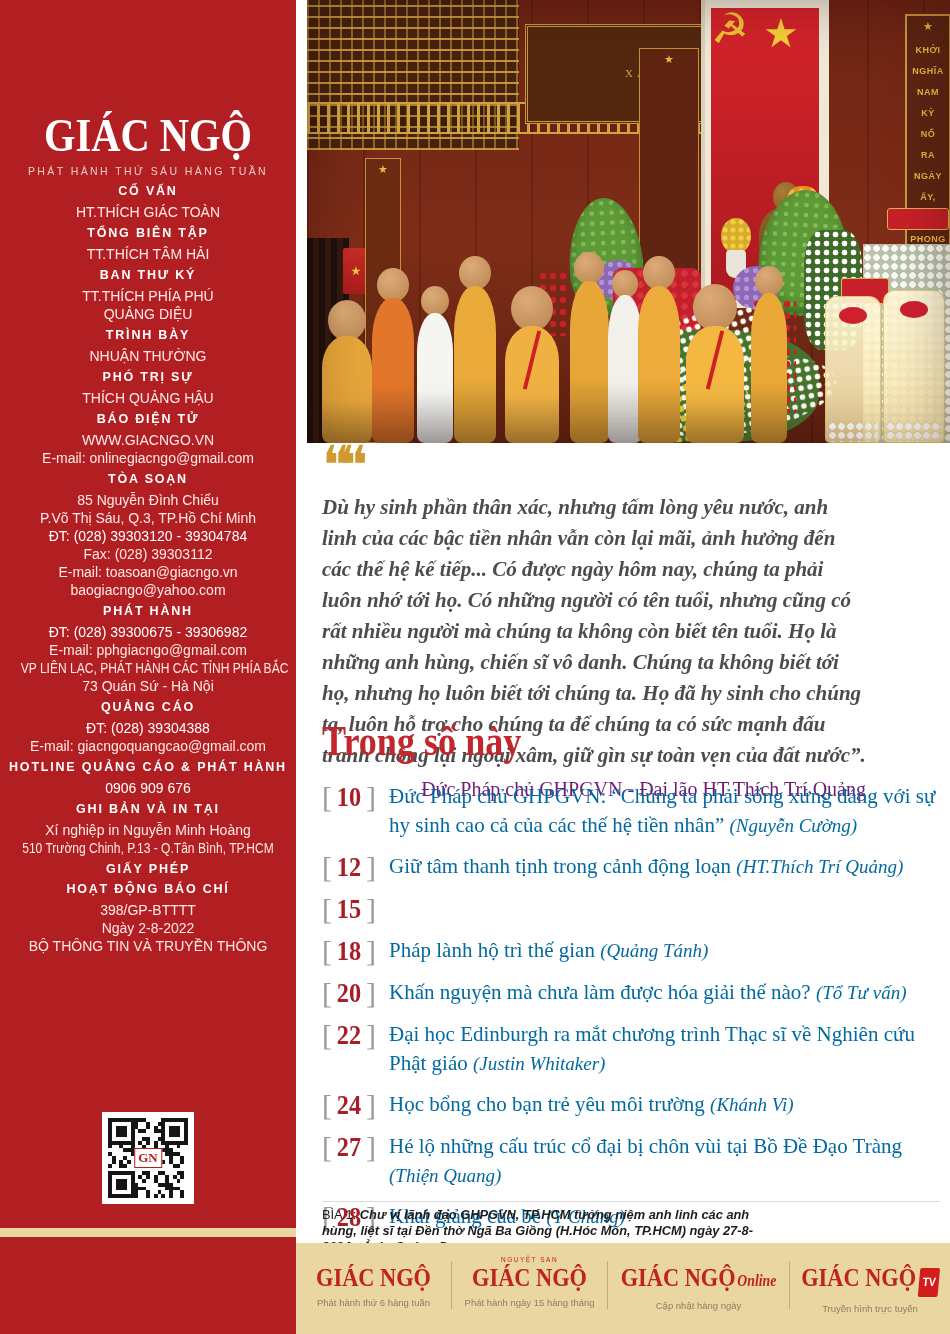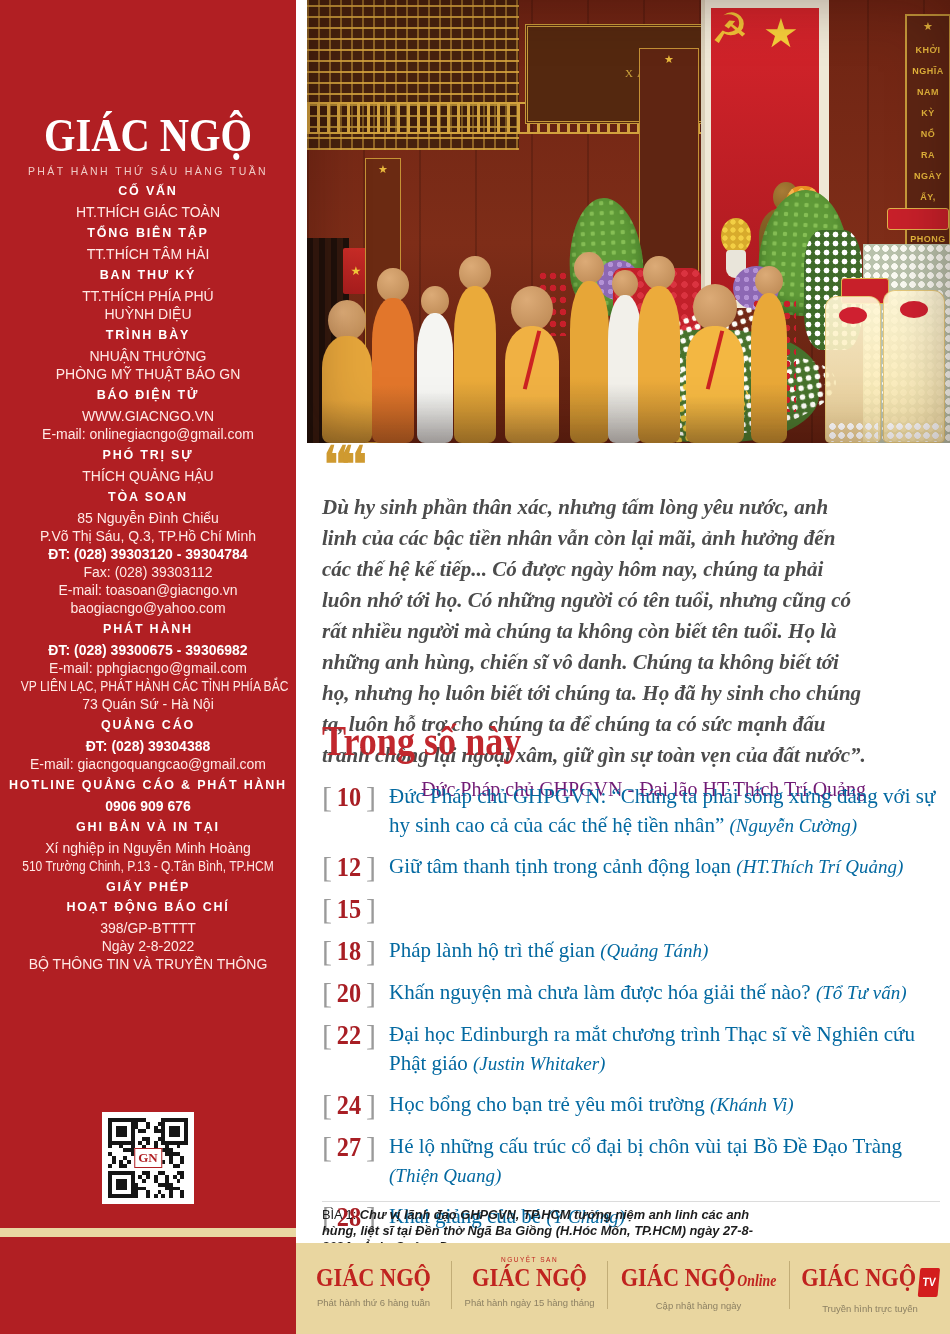--- a/index.html
+++ b/index.html
@@ -9,21 +9,21 @@
   
   .sidebar{position:absolute;left:0;top:0;width:296px;height:1334px;background:#b11f23;}
   .masthead{padding-top:112px;text-align:center;color:#fff}
   .mast-title{font-family:"Liberation Serif",serif;font-weight:bold;font-size:46px;line-height:48px;
               letter-spacing:0px;transform:scaleX(.88);transform-origin:center;white-space:nowrap}
   .mast-tag{margin-top:5px;font-size:10.5px;letter-spacing:2.4px;color:#f0cbc6;white-space:nowrap}
   #sb-secs{margin-top:6px}
   .sec{text-align:center;color:#fff;margin-top:4px}
   .sec h4{margin:0 0 3px;font-size:12.5px;line-height:17px;letter-spacing:1.8px;font-weight:bold;color:#fff}
   .sec .line{font-size:14px;line-height:18px;color:#ffe9e5;}
-  .sec .line.b{font-weight:bold;color:#fff}
+  .sec .line.b{font-weight:normal;color:#fff}
   .sec .line.cond{transform:scaleX(.86);transform-origin:center;white-space:nowrap;}
   
   .qr{position:absolute;left:50%;transform:translateX(-50%);top:1112px;width:92px;height:92px;background:#fff;
       padding:6px;box-sizing:border-box}
   .qr-grid{width:80px;height:80px;display:grid;grid-template-columns:repeat(21,1fr);grid-template-rows:repeat(21,1fr)}
   .qm{background:transparent}.qm.d{background:#151515}
   .qr-center{position:absolute;left:50%;top:50%;transform:translate(-50%,-50%);background:#fff;border:1px solid #b11f23;
              padding:1px 3px;font-family:"Liberation Serif",serif;font-weight:bold;color:#b11f23;font-size:13px}
   .stripe{position:absolute;top:1228px;left:0;width:296px;height:9px;background:#e9d7a2}
 
@@ -164,35 +164,34 @@
         <h4>CỐ VẤN</h4>
         <div class="line">HT.THÍCH GIÁC TOÀN</div>
       </div>
       <div class="sec">
         <h4>TỔNG BIÊN TẬP</h4>
         <div class="line">TT.THÍCH TÂM HẢI</div>
       </div>
       <div class="sec">
         <h4>BAN THƯ KÝ</h4>
         <div class="line">TT.THÍCH PHÍA PHÚ</div>
-        <div class="line">HUỲNH DIỆU</div>
+        <div class="line">QUẢNG DIỆU</div>
       </div>
       <div class="sec">
         <h4>TRÌNH BÀY</h4>
         <div class="line">NHUẬN THƯỜNG</div>
-        <div class="line">PHÒNG MỸ THUẬT BÁO GN</div>
+      </div>
+      <div class="sec">
+        <h4>PHÓ TRỊ SỰ</h4>
+        <div class="line">THÍCH QUẢNG HẬU</div>
       </div>
       <div class="sec">
         <h4>BÁO ĐIỆN TỬ</h4>
         <div class="line">WWW.GIACNGO.VN</div>
         <div class="line">E-mail: onlinegiacngo@gmail.com</div>
-      </div>
-      <div class="sec">
-        <h4>PHÓ TRỊ SỰ</h4>
-        <div class="line">THÍCH QUẢNG HẬU</div>
       </div>
       <div class="sec">
         <h4>TÒA SOẠN</h4>
         <div class="line">85 Nguyễn Đình Chiểu</div>
         <div class="line">P.Võ Thị Sáu, Q.3, TP.Hồ Chí Minh</div>
         <div class="line b">ĐT: (028) 39303120 - 39304784</div>
         <div class="line">Fax: (028) 39303112</div>
         <div class="line">E-mail: toasoan@giacngo.vn</div>
         <div class="line">baogiacngo@yahoo.com</div>
       </div>

